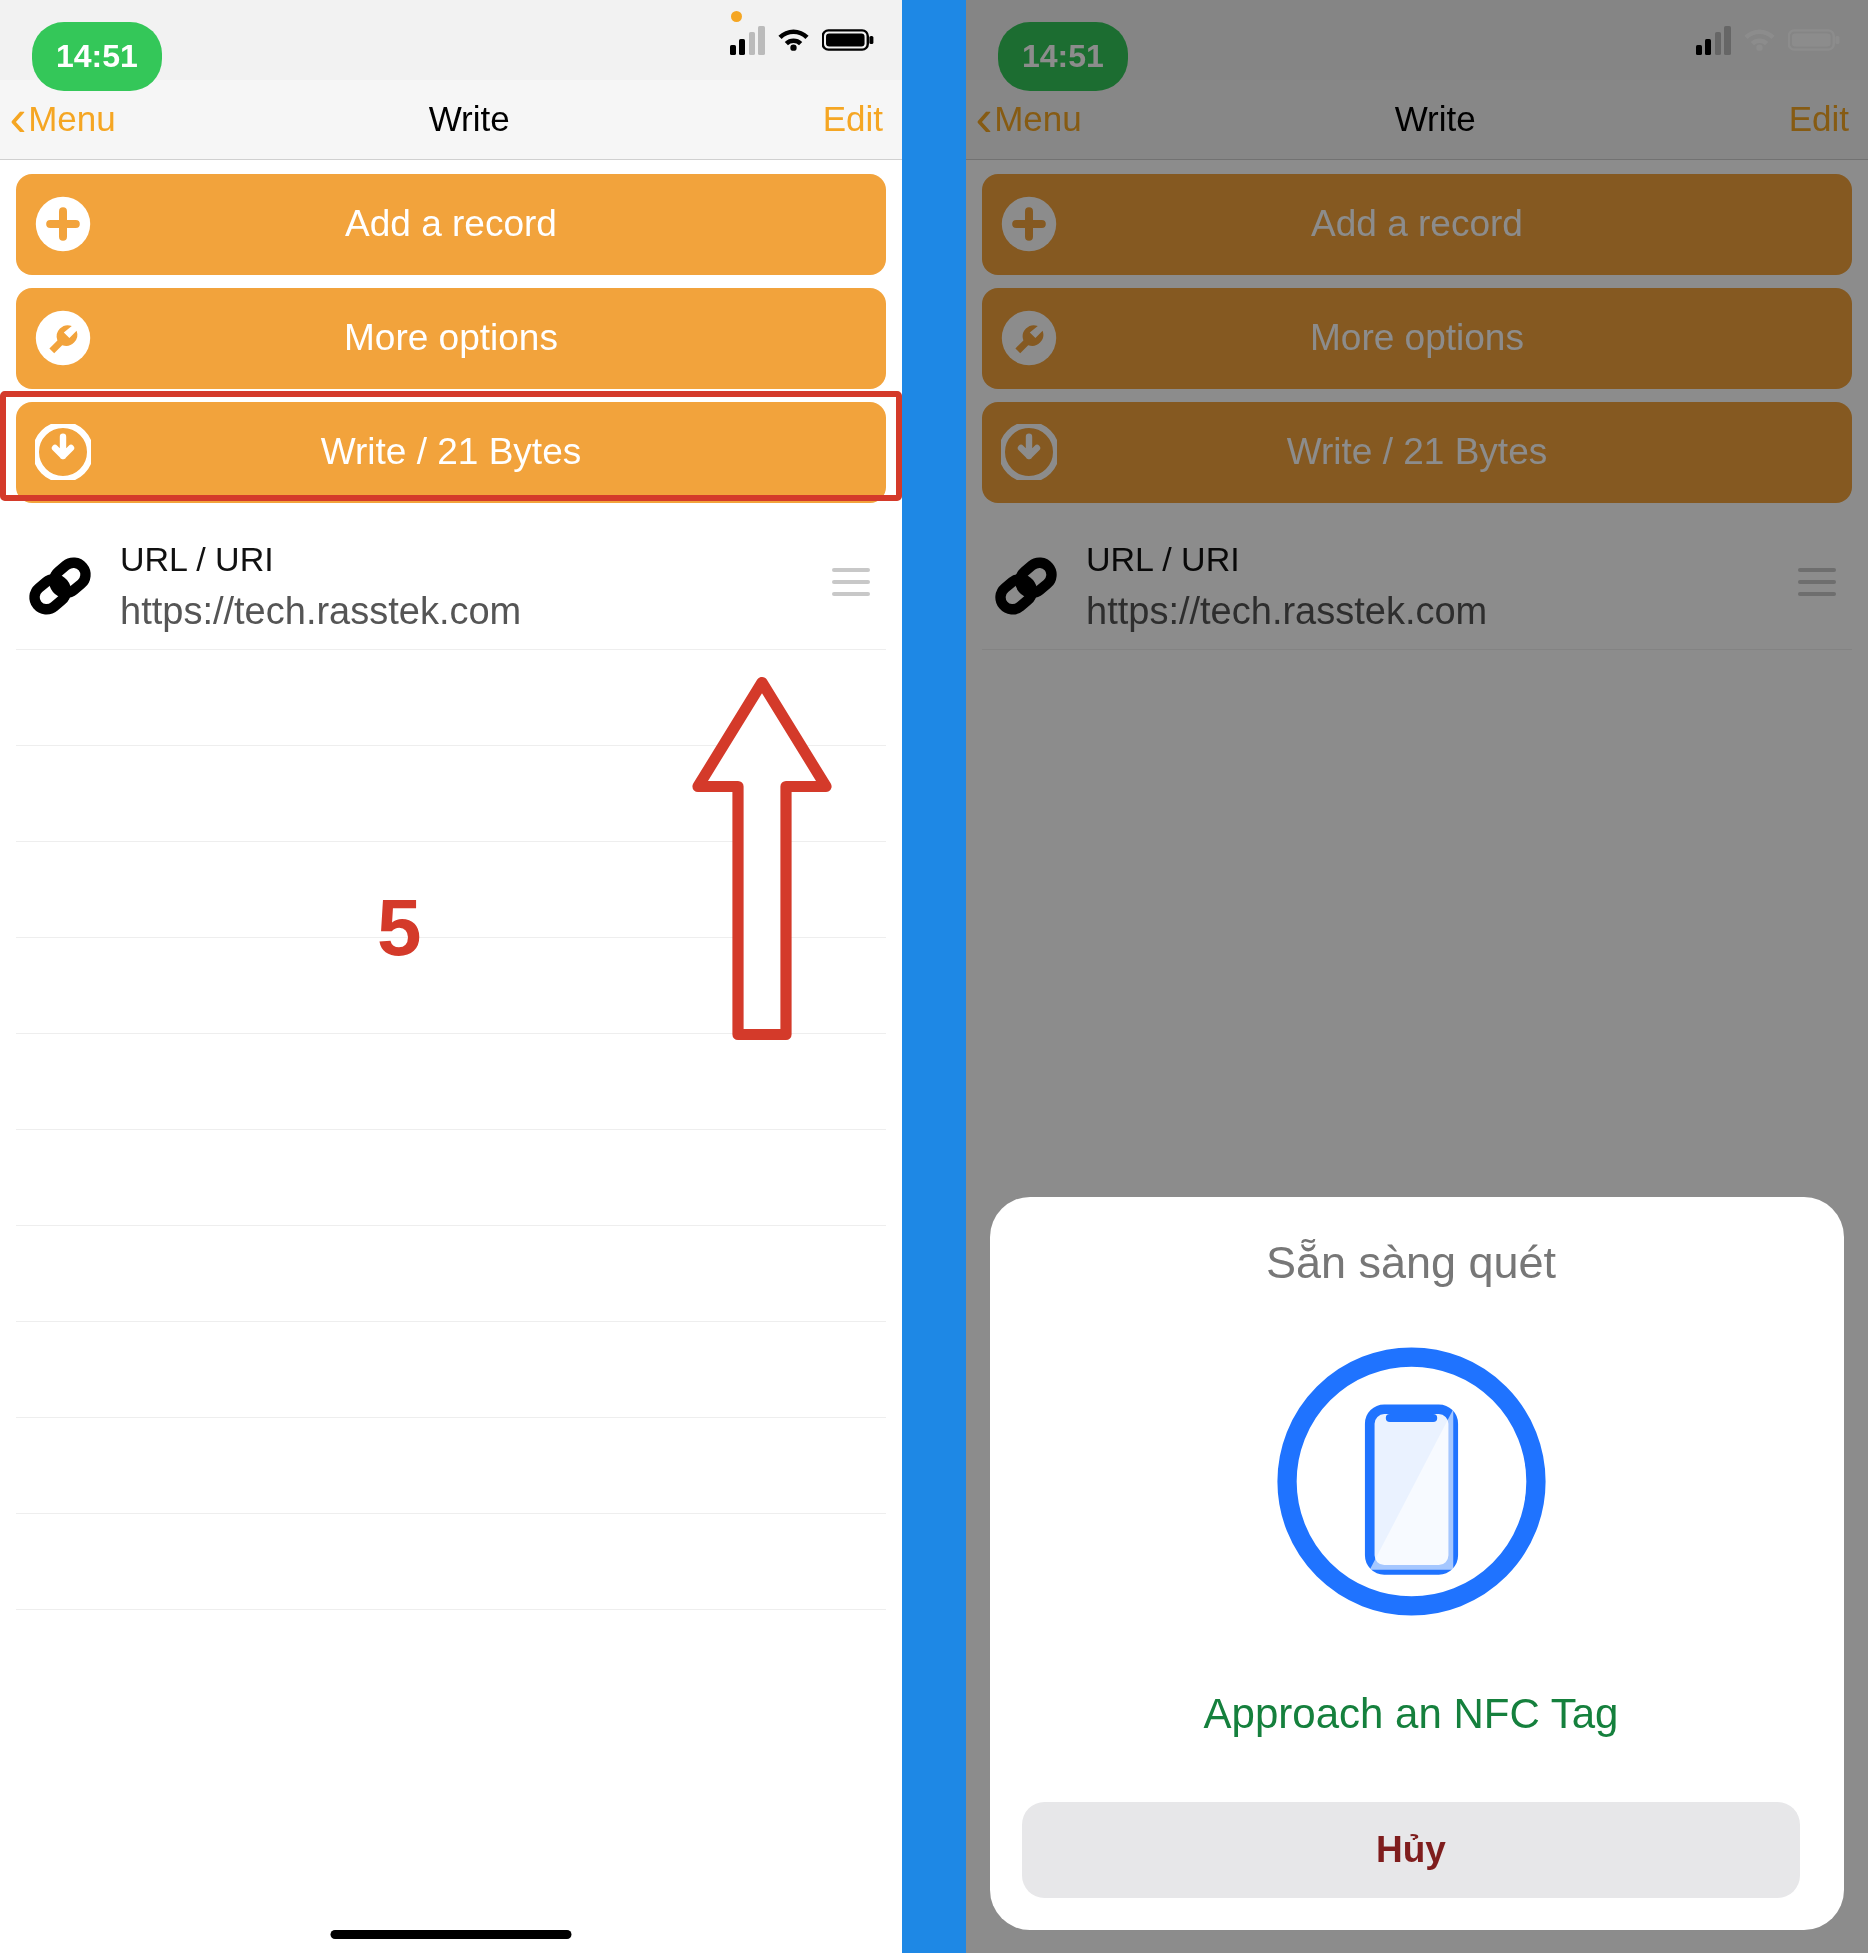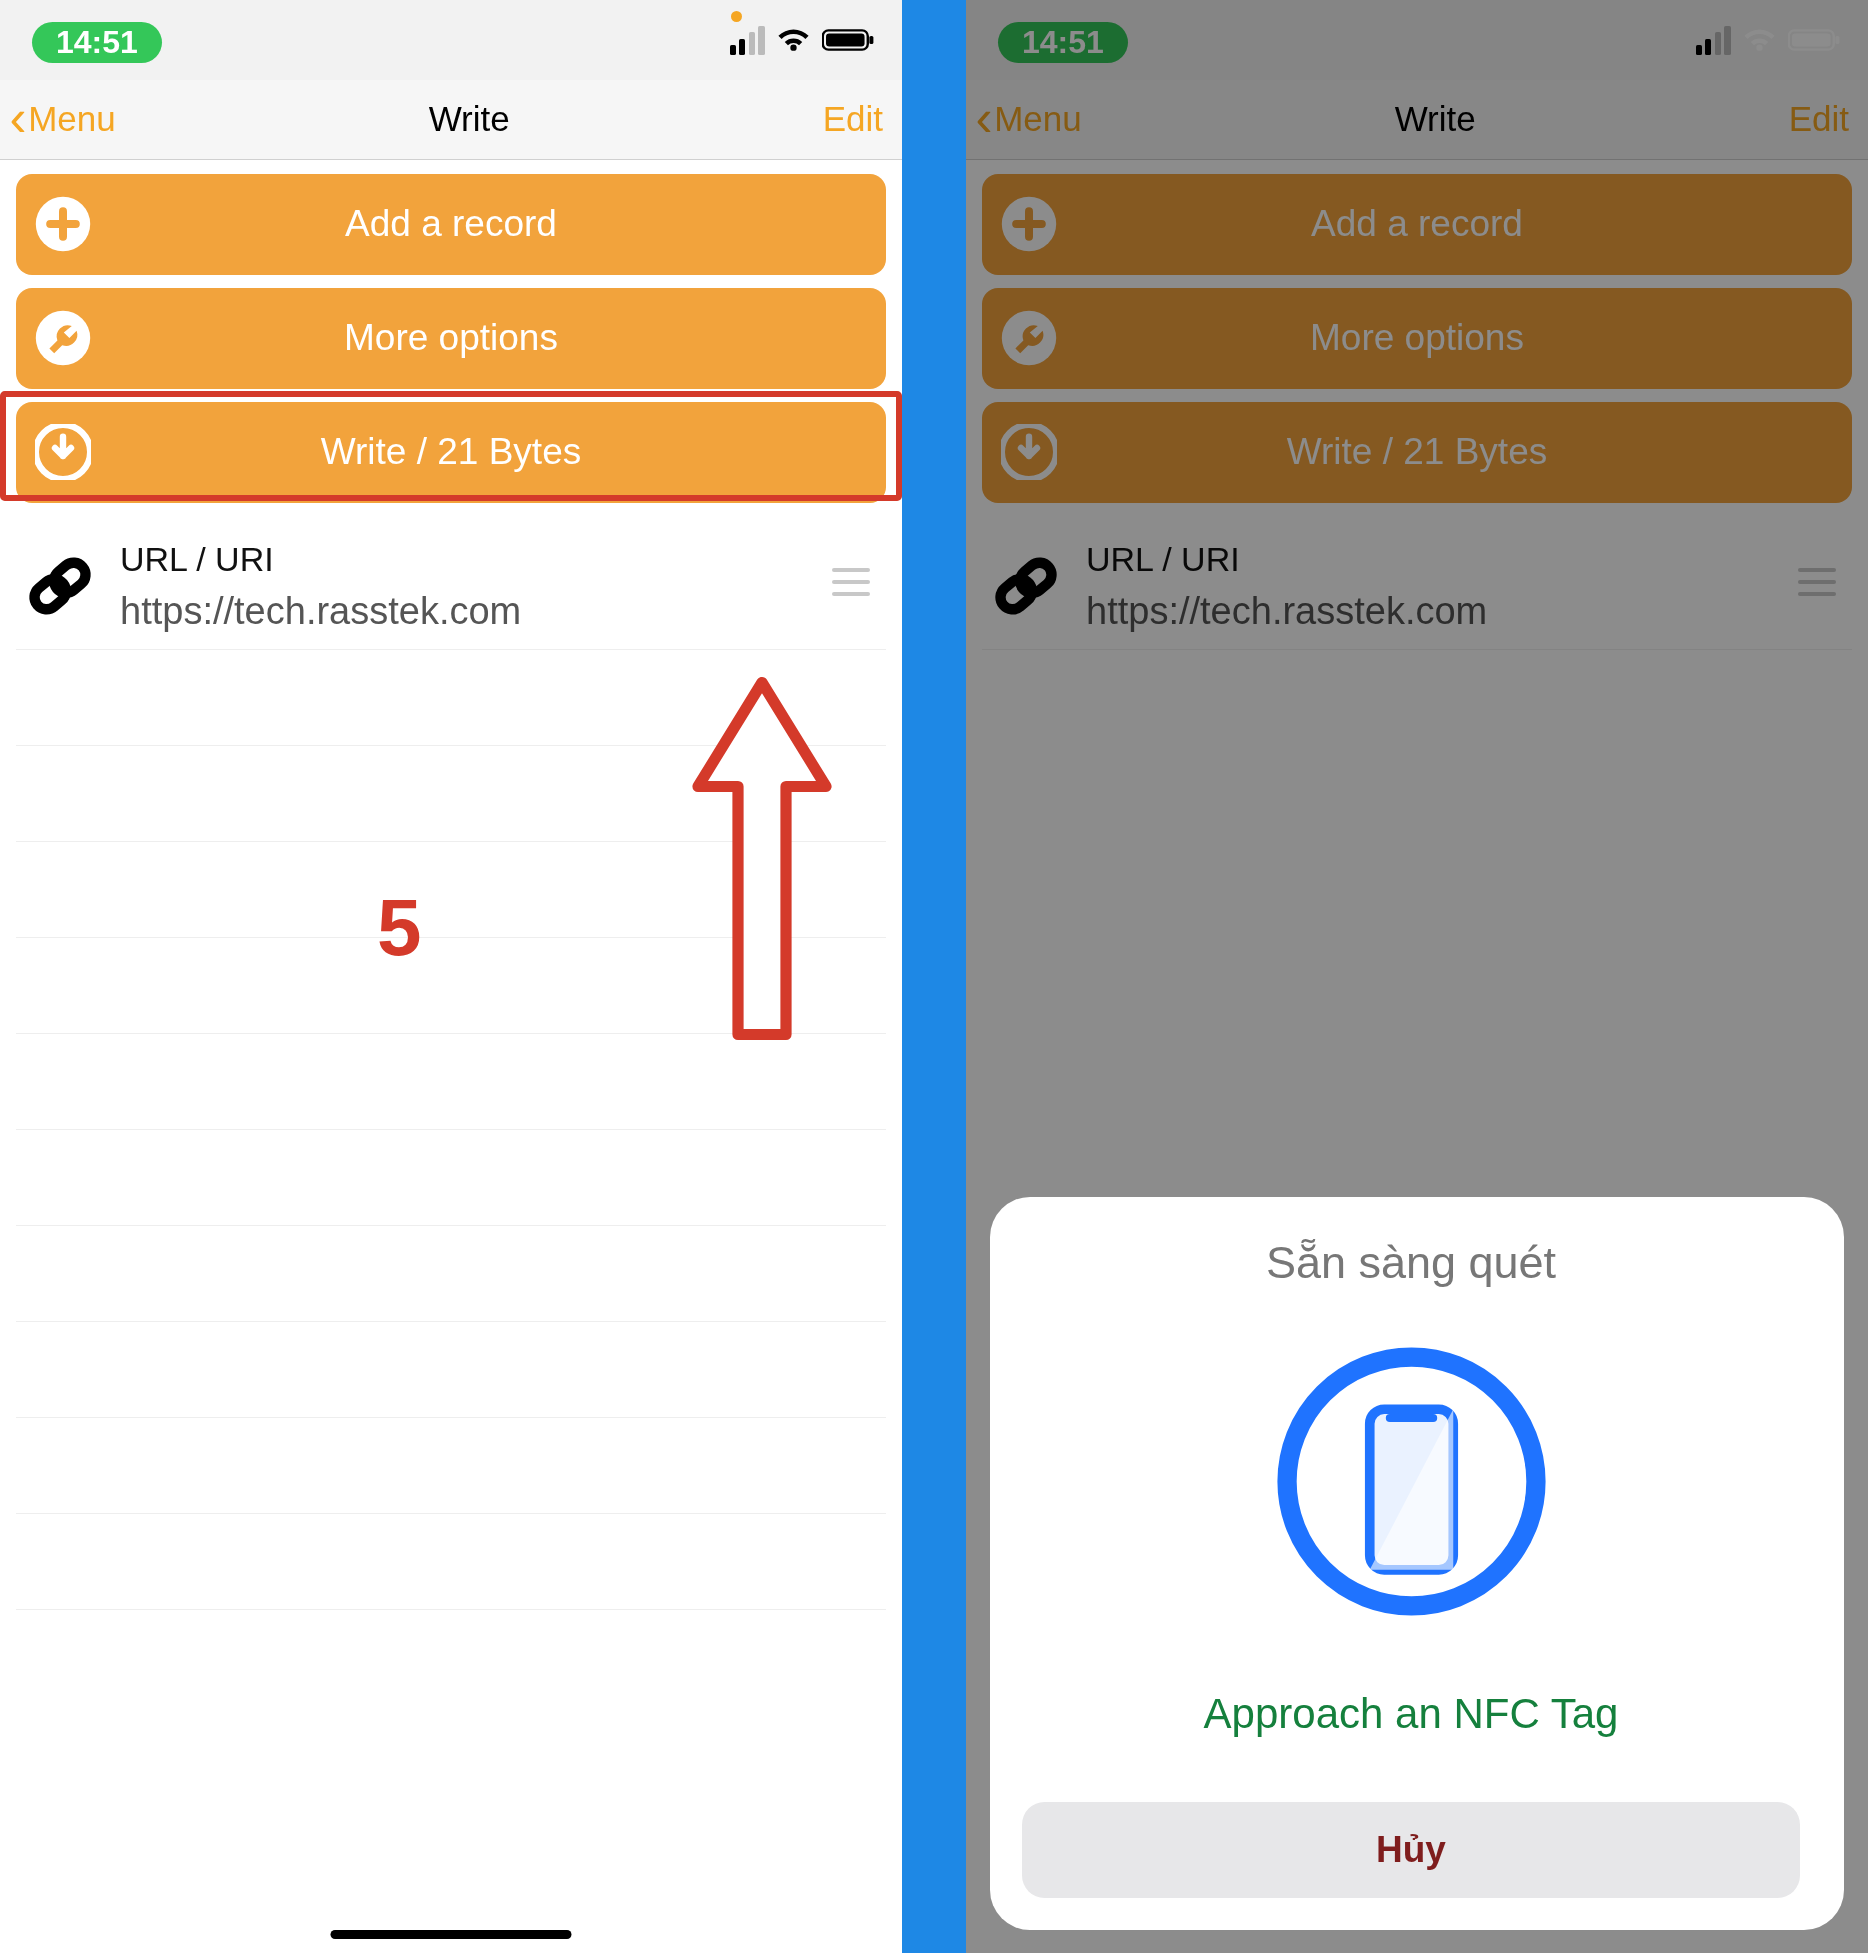--- a/index.html
+++ b/index.html
@@ -33,21 +33,21 @@
     height: 80px;
     position: relative;
   }
   .time-pill {
     position: absolute;
     left: 32px; top: 22.5px;
     background: #34c759;
     color: #fff;
     font-size: 32px;
     font-weight: 600;
-    padding: 2px 24px;
+    padding: 16px 24px;
     border-radius: 32px;
   }
   .status-icons {
     position: absolute;
     right: 27px; top: 26px;
     display: flex;
     align-items: center;
     gap: 11.2px;
   }
   .status-dot {

